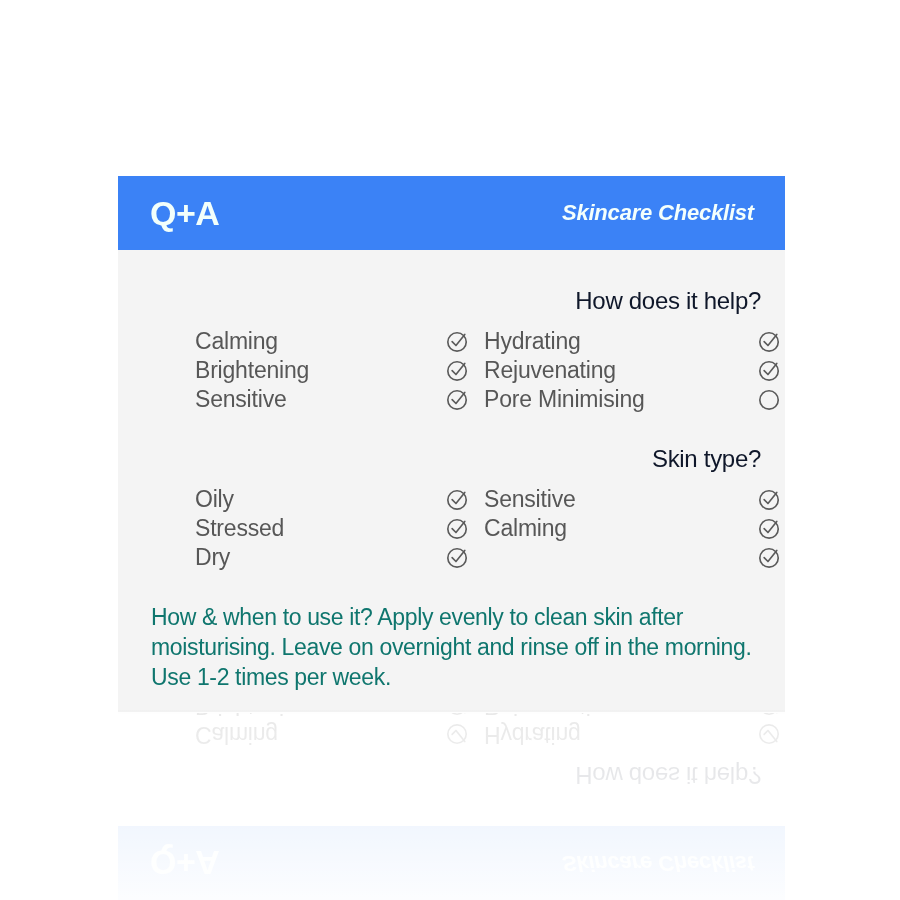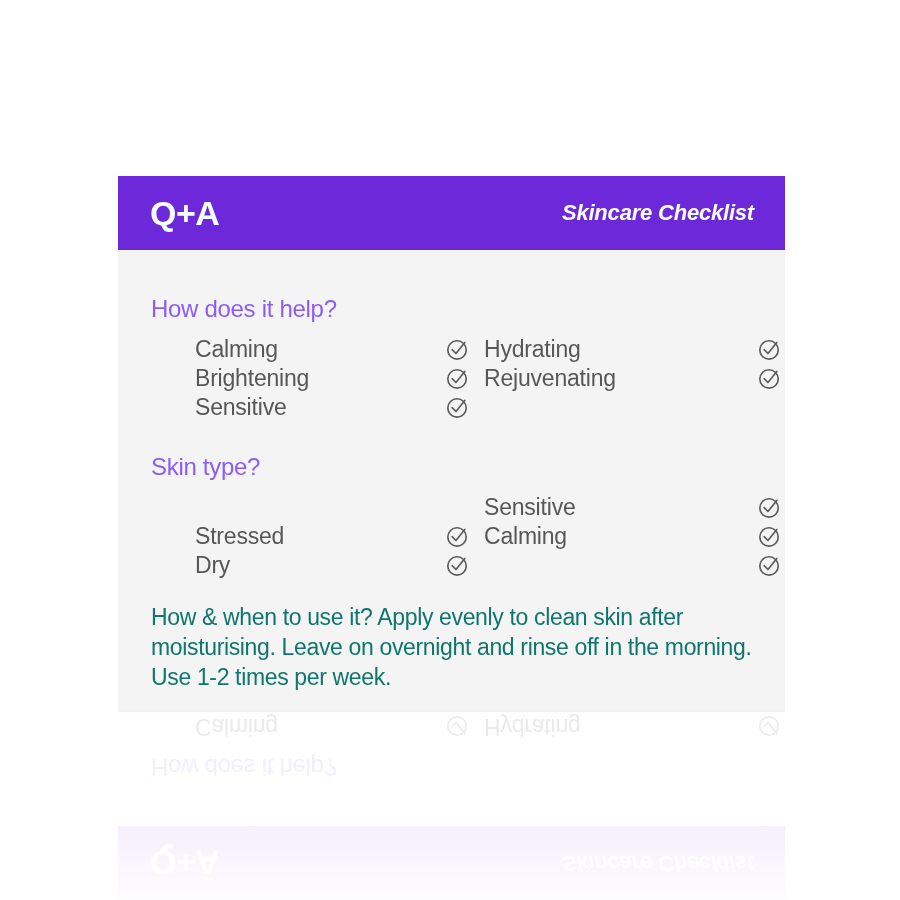--- a/index.html
+++ b/index.html
@@ -40,21 +40,21 @@
     width: 667px;
     height: 536px;
   }
 
   
   .header-band {
     position: absolute;
     left: 0; top: 0;
     width: 667px;
     height: 74px;
-    background: #6d28d9;
+    background: #3b82f6;
   }
   .brand-logo {
     position: absolute;
     left: 32px;
     top: 16px;
     font-size: 34px;
     font-weight: 700;
     color: #f2fffb;
     letter-spacing: -0.5px;
     line-height: 42px;
@@ -86,25 +86,26 @@
     position: absolute;
     left: 33px;
     width: 610px;
   }
   .section.help    { top: 32px; }
   .section.skin    { top: 190px; }
 
   .section-heading {
     font-size: 24px;
     font-weight: 500;
-    color: #8b5cf6;
+    color: #0f172a;
     letter-spacing: -0.3px;
     line-height: 30px;
-    margin: 12px 0 11px 0;
+    margin: 4px 0 11px 0;
     white-space: nowrap;
+    text-align: right;
   }
 
   .grid {
     position: relative;
     width: 610px;
   }
   .grid-row {
     position: relative;
     height: 29px;
   }
@@ -256,30 +257,47 @@
             <div class="grid-row">
               <div class="cell left">
                 <span class="item-label">Sensitive</span>
                 <span class="check">
                   <svg viewBox="0 0 24 24" fill="none" stroke="#5a5a5a" stroke-width="1.7" stroke-linecap="round" stroke-linejoin="round">
                     <circle cx="11.5" cy="12.5" r="9.6"></circle>
                     <path d="M6.4 12.2 L10.4 16.2 L19.6 4.6"></path>
                   </svg>
                 </span>
               </div>
+              <div class="cell right">
+                <span class="item-label">Pore Minimising</span>
+                <span class="check">
+                  <svg viewBox="0 0 24 24" fill="none" stroke="#5a5a5a" stroke-width="1.7" stroke-linecap="round" stroke-linejoin="round">
+                    <circle cx="11.5" cy="12.5" r="9.6"></circle>
+                  </svg>
+                </span>
+              </div>
             </div>
 
           </div>
         </div>
 
         <div class="section skin">
           <div class="section-heading">Skin type?</div>
           <div class="grid">
 
             <div class="grid-row">
+              <div class="cell left">
+                <span class="item-label">Oily</span>
+                <span class="check">
+                  <svg viewBox="0 0 24 24" fill="none" stroke="#5a5a5a" stroke-width="1.7" stroke-linecap="round" stroke-linejoin="round">
+                    <circle cx="11.5" cy="12.5" r="9.6"></circle>
+                    <path d="M6.4 12.2 L10.4 16.2 L19.6 4.6"></path>
+                  </svg>
+                </span>
+              </div>
               <div class="cell right">
                 <span class="item-label">Sensitive</span>
                 <span class="check">
                   <svg viewBox="0 0 24 24" fill="none" stroke="#5a5a5a" stroke-width="1.7" stroke-linecap="round" stroke-linejoin="round">
                     <circle cx="11.5" cy="12.5" r="9.6"></circle>
                     <path d="M6.4 12.2 L10.4 16.2 L19.6 4.6"></path>
                   </svg>
                 </span>
               </div>
             </div>

